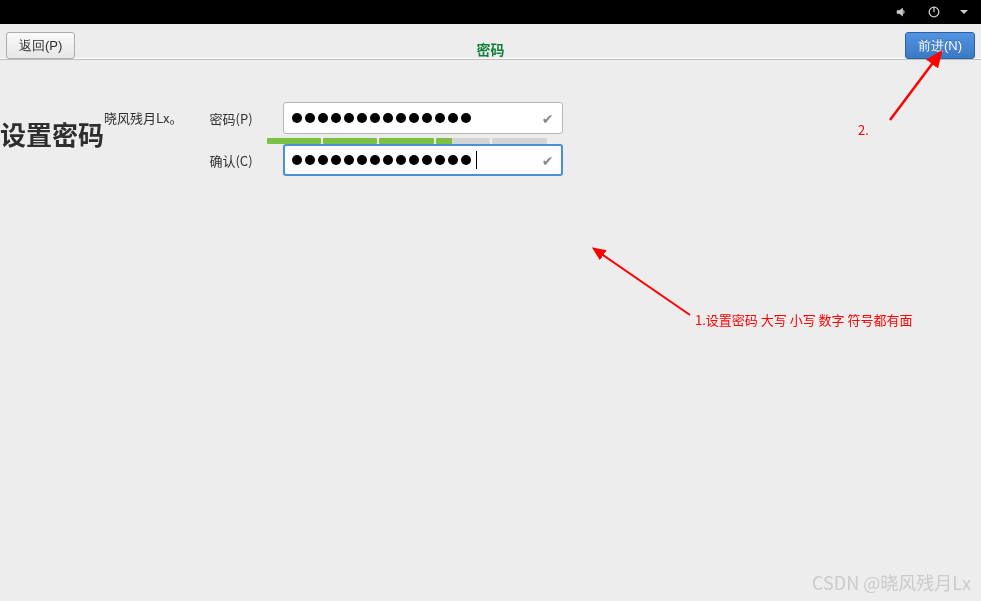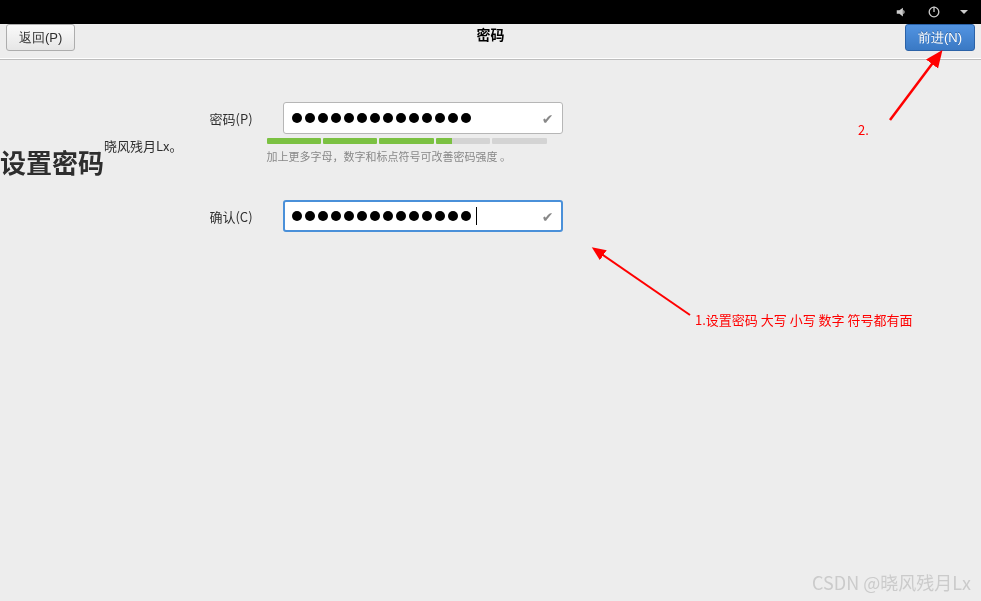--- a/index.html
+++ b/index.html
@@ -20,21 +20,21 @@
       gap: 18px;
       padding-right: 12px;
     }
     .top-icon { color: #ccc; display: flex; align-items: center; }
     .toolbar {
       height: 36px;
       background: #ededed;
       border-bottom: 1px solid #bdbdbd;
       box-shadow: inset 0 -1px 0 #fff;
       display: flex;
-      align-items: flex-start;
+      align-items: flex-end;
       justify-content: space-between;
       padding: 0 6px;
       position: relative;
     }
     .btn {
       height: 27px;
       padding: 0 12px;
       border: 1px solid #adadad;
       border-radius: 3px;
       background: linear-gradient(#fafafa, #e6e6e6);
@@ -49,21 +49,21 @@
       border: 1px solid #2b62a7;
       color: #fff;
       text-shadow: 0 -1px 0 rgba(0,0,0,0.3);
     }
     .toolbar-title {
       position: absolute;
       left: 50%;
       transform: translateX(-50%);
       font-size: 14px;
       font-weight: bold;
-      color: #000000;
+      color: #15803d;
     }
     .content {
       padding-top: 42px;
       display: flex;
       flex-direction: row;
       align-items: center;
     }
     .heading {
       font-size: 26px;
       font-weight: bold;
@@ -218,21 +218,20 @@
         <span class="check-icon">✔</span>
       </div>
     </div>
     <div class="strength-bar">
       <div class="strength-seg seg-filled"></div>
       <div class="strength-seg seg-filled"></div>
       <div class="strength-seg seg-filled"></div>
       <div class="strength-seg seg-partial"></div>
       <div class="strength-seg seg-empty"></div>
     </div>
-    <div class="hint-text">加上更多字母，数字和标点符号可改善密码强度 。</div>
 
     <div class="form-row">
       <div class="form-label">确认(C)</div>
       <div class="input-wrap focused">
         <div class="dots">
           <span class="dot"></span>
             <span class="dot"></span>
             <span class="dot"></span>
             <span class="dot"></span>
             <span class="dot"></span>

